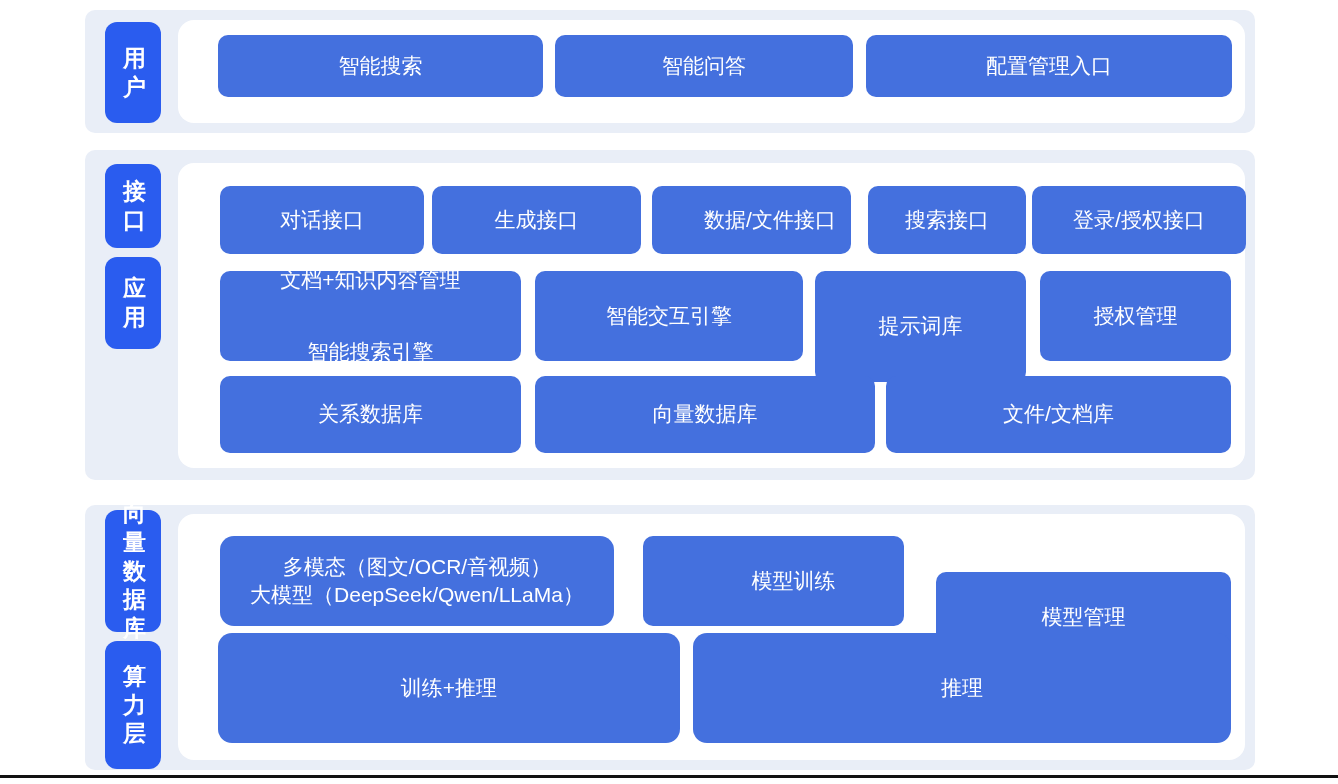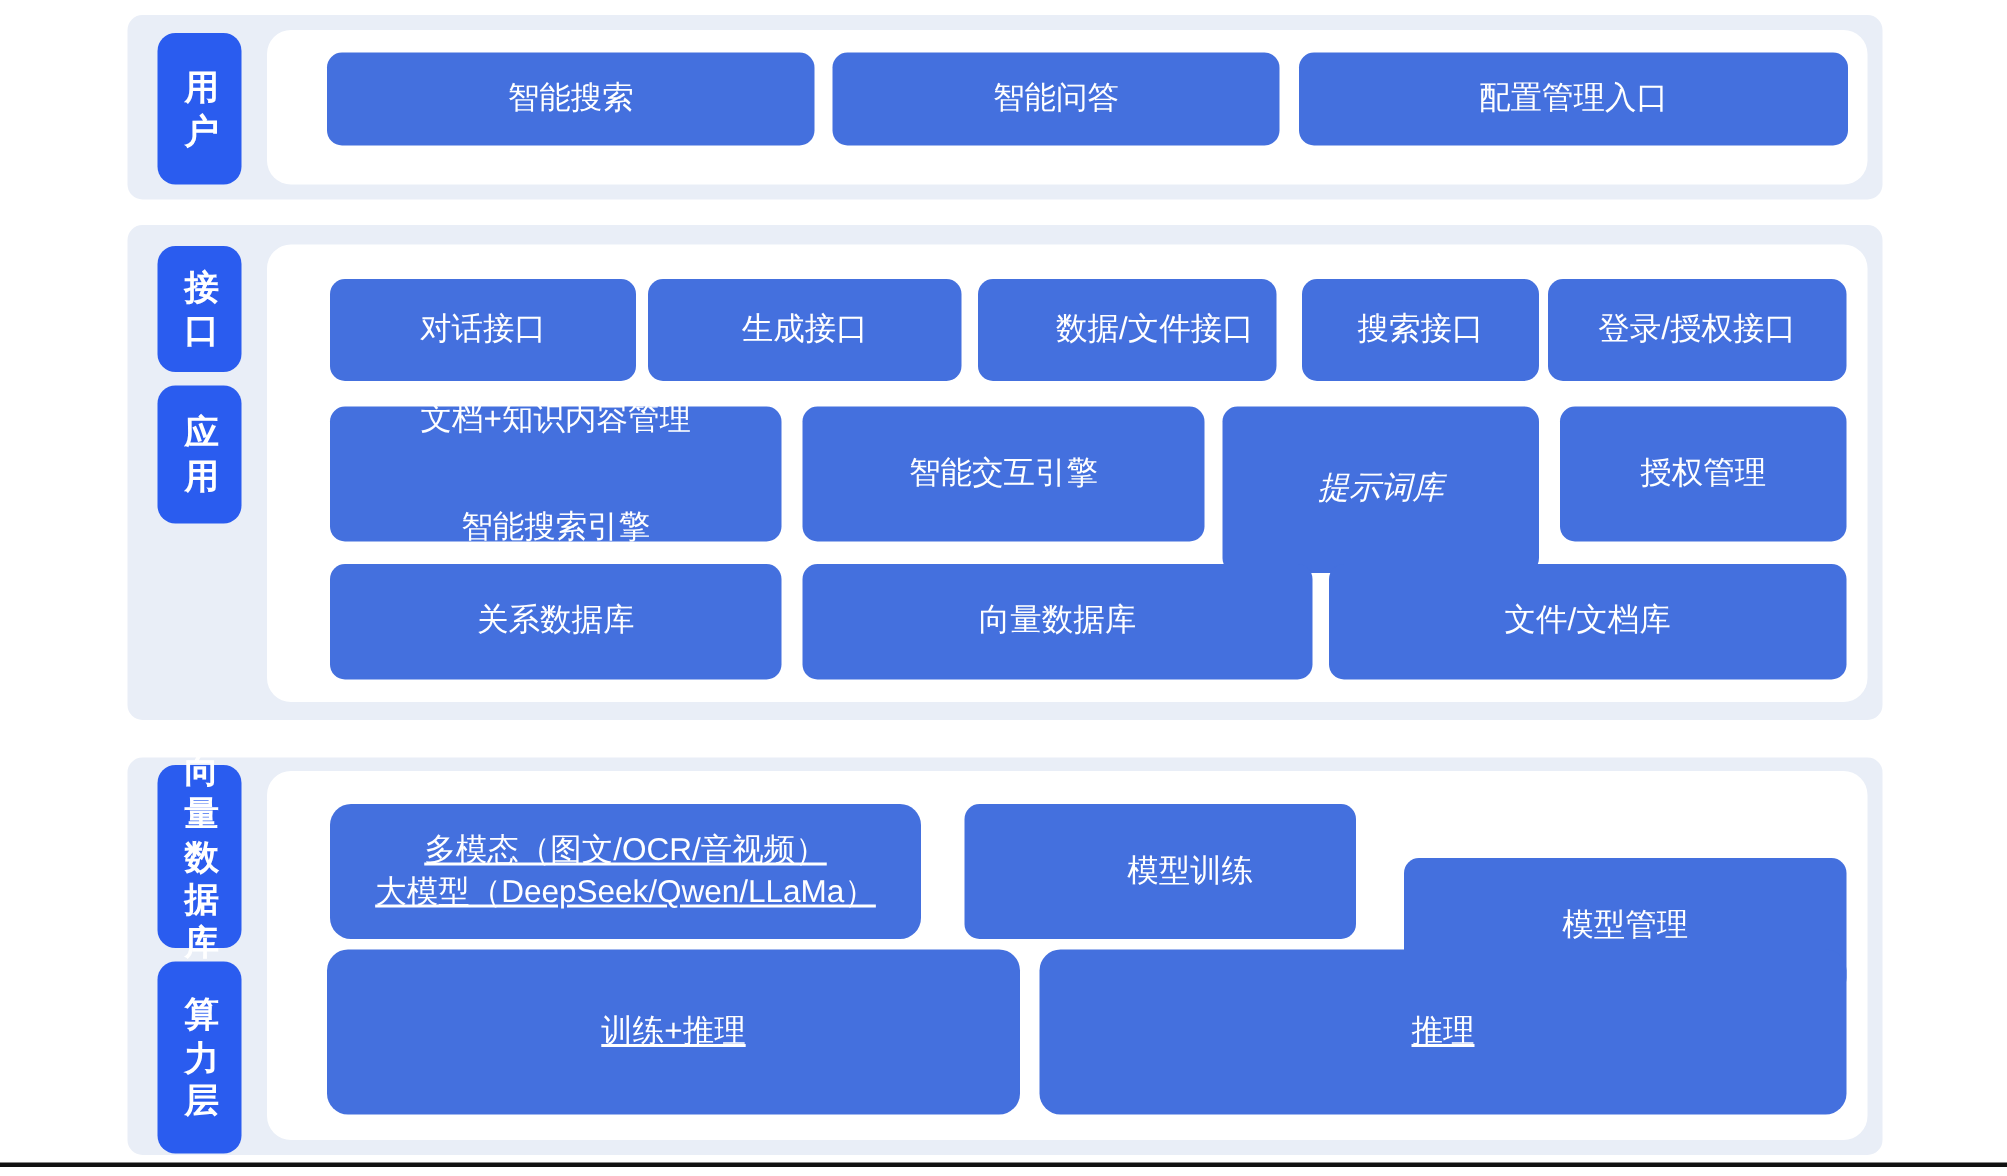--- a/index.html
+++ b/index.html
@@ -44,21 +44,21 @@
     border-radius: 10px;
     color: #ffffff;
     display: flex;
     flex-direction: column;
     align-items: center;
     justify-content: center;
     font-size: 21px;
     line-height: 1.35;
     text-align: center;
   }
-  .bbox.big { border-radius: 14px; text-decoration: underline; }
+  .bbox.big { border-radius: 14px; }
   .divider {
     position: absolute;
     left: 0;
     top: 775px;
     width: 1338px;
     height: 3px;
     background: #111111;
   }
 </style>
 </head>
@@ -95,32 +95,32 @@
   </div>
   <div class="bbox" style="left:432px; top:186px; width:209px; height:68px;">
     <span>生成接口</span>
   </div>
   <div class="bbox" style="left:652px; top:186px; width:199px; height:68px;padding-left:37px;">
     <span>数据/文件接口</span>
   </div>
   <div class="bbox" style="left:868px; top:186px; width:158px; height:68px;">
     <span>搜索接口</span>
   </div>
-  <div class="bbox" style="left:1032px; top:186px; width:199px; height:68px;">
+  <div class="bbox" style="left:1032px; top:186px; width:214px; height:68px;">
     <span>登录/授权接口</span>
   </div>
 
   <div class="bbox" style="left:220px; top:271px; width:301px; height:90px;gap:43px;">
     <span>文档+知识内容管理</span>
     <span>智能搜索引擎</span>
   </div>
   <div class="bbox" style="left:535px; top:271px; width:268px; height:90px;">
     <span>智能交互引擎</span>
   </div>
-  <div class="bbox" style="left:815px; top:271px; width:211px; height:111px;font-style:italic;">
+  <div class="bbox" style="left:815px; top:271px; width:211px; height:111px;">
     <span>提示词库</span>
   </div>
   <div class="bbox" style="left:1040px; top:271px; width:191px; height:90px;">
     <span>授权管理</span>
   </div>
 
   <div class="bbox" style="left:220px; top:376px; width:301px; height:77px;">
     <span>关系数据库</span>
   </div>
   <div class="bbox" style="left:535px; top:376px; width:340px; height:77px;">

